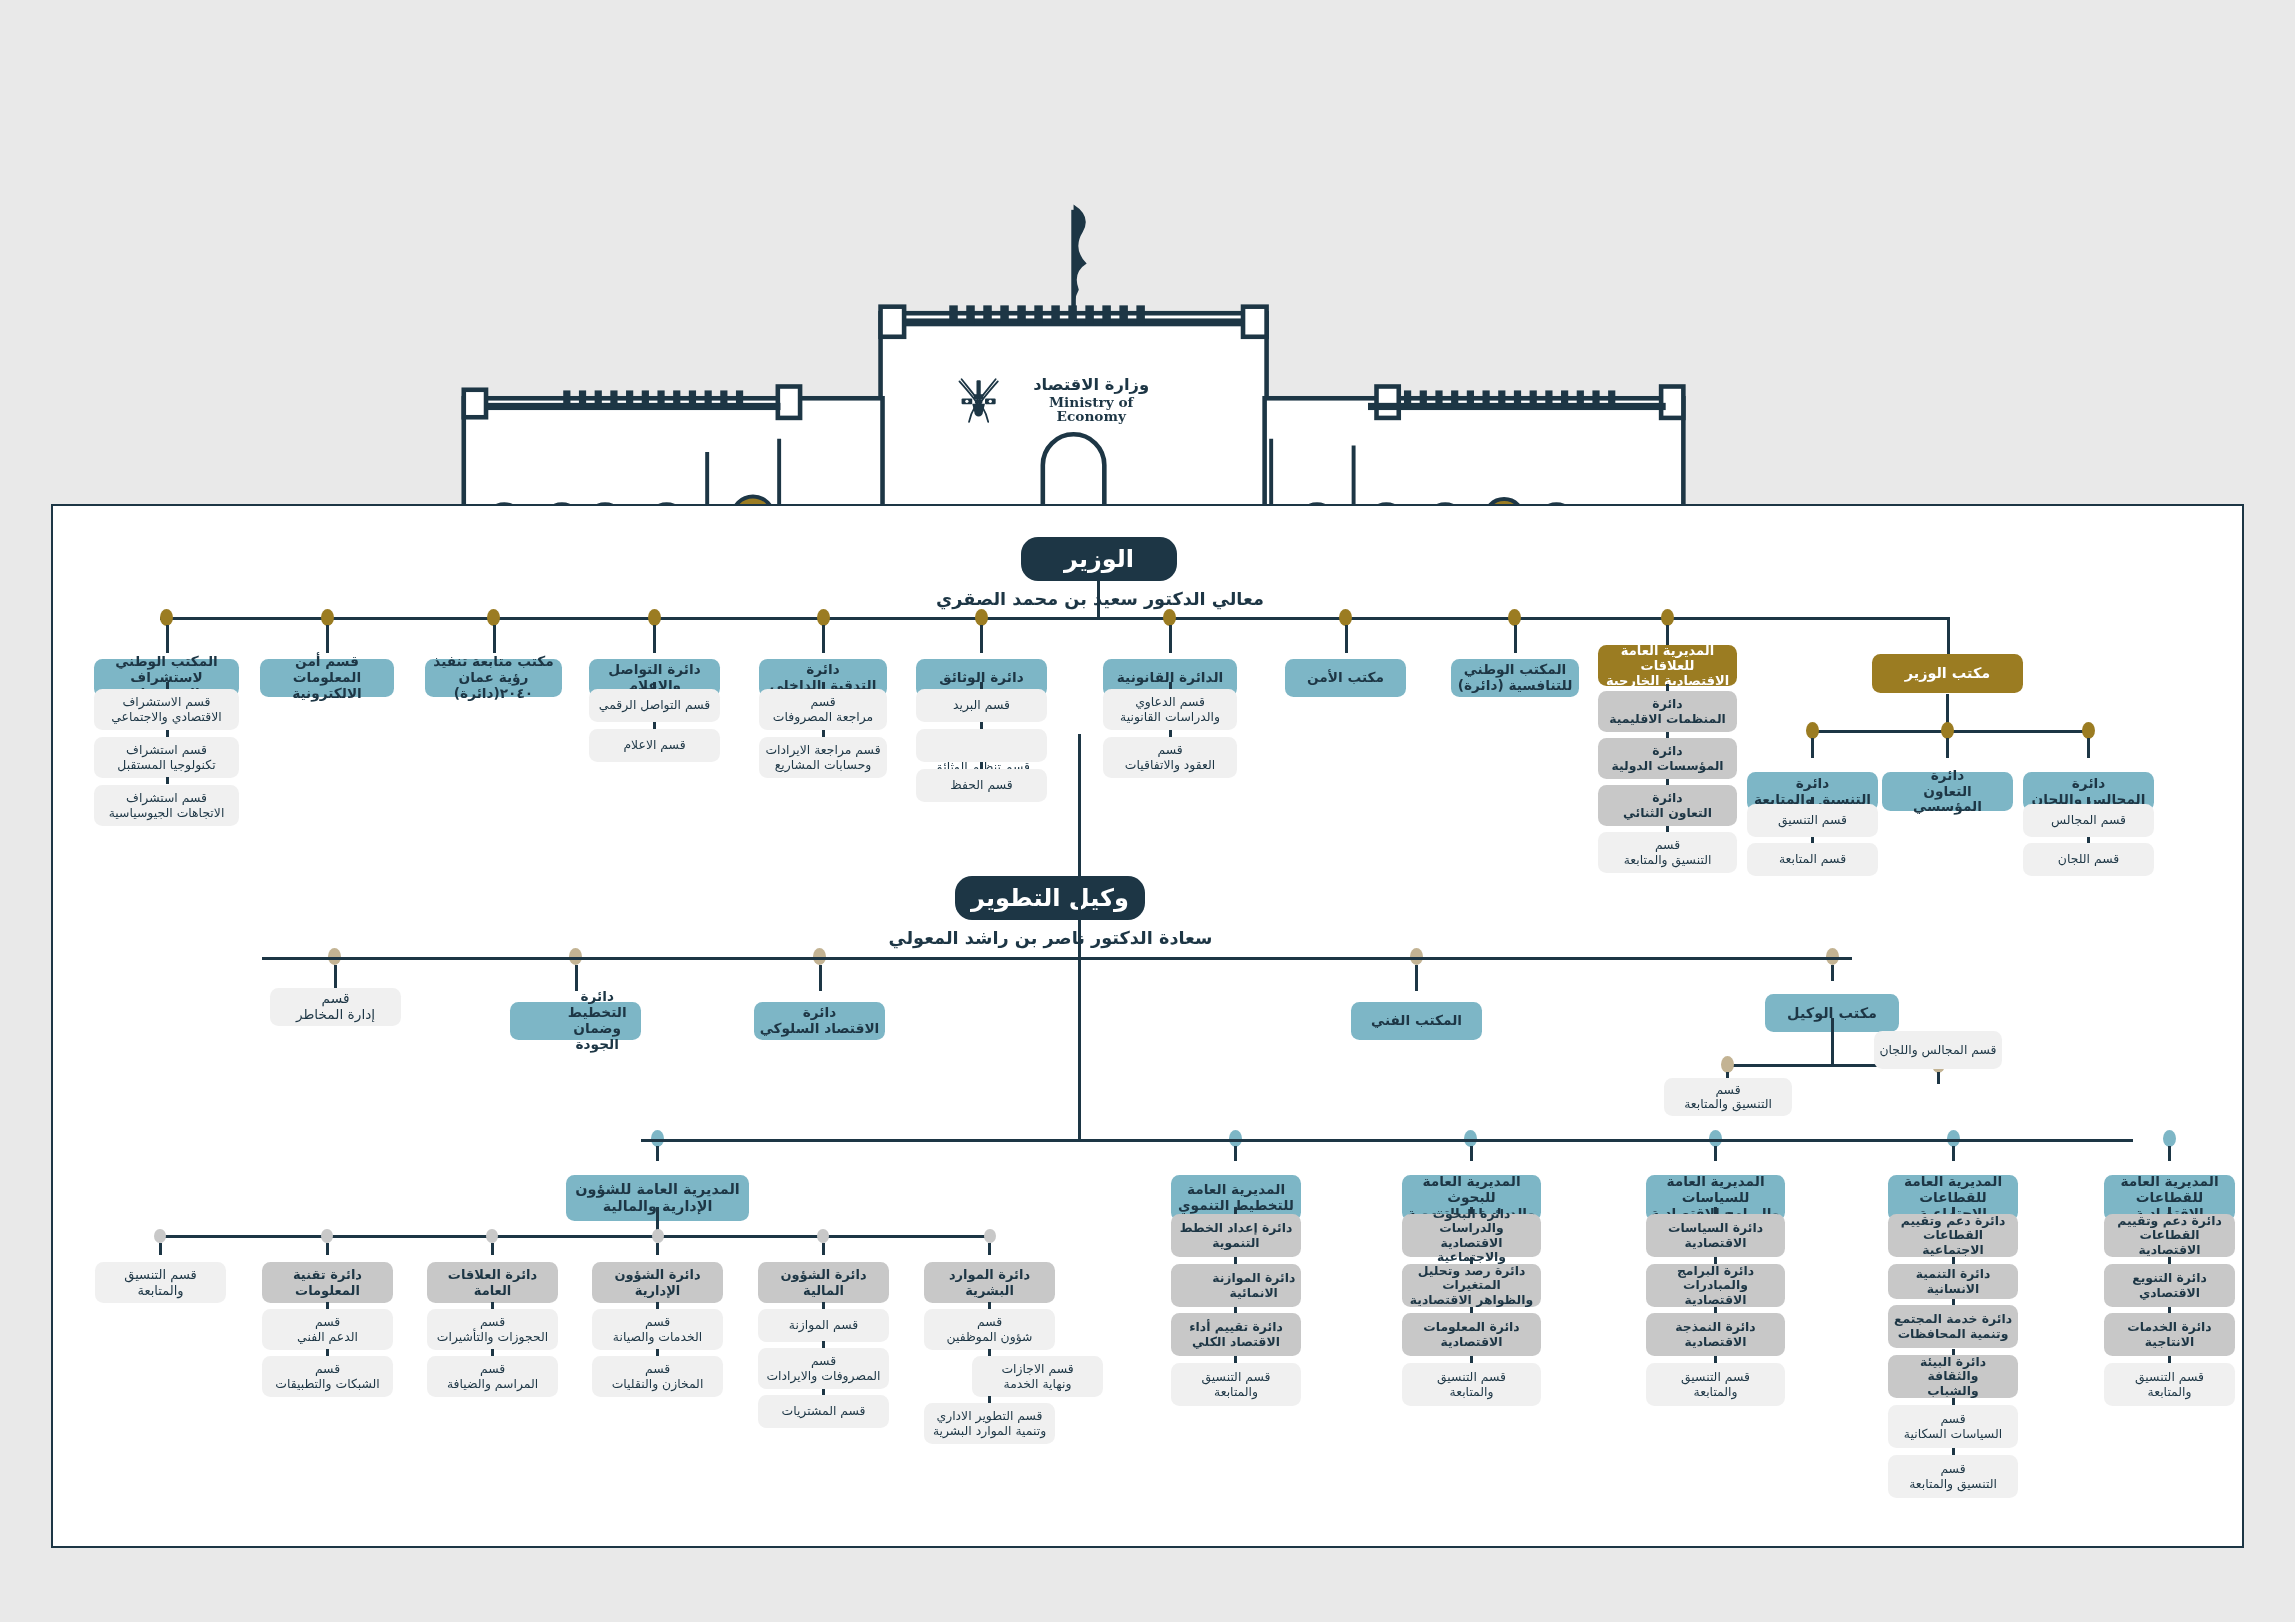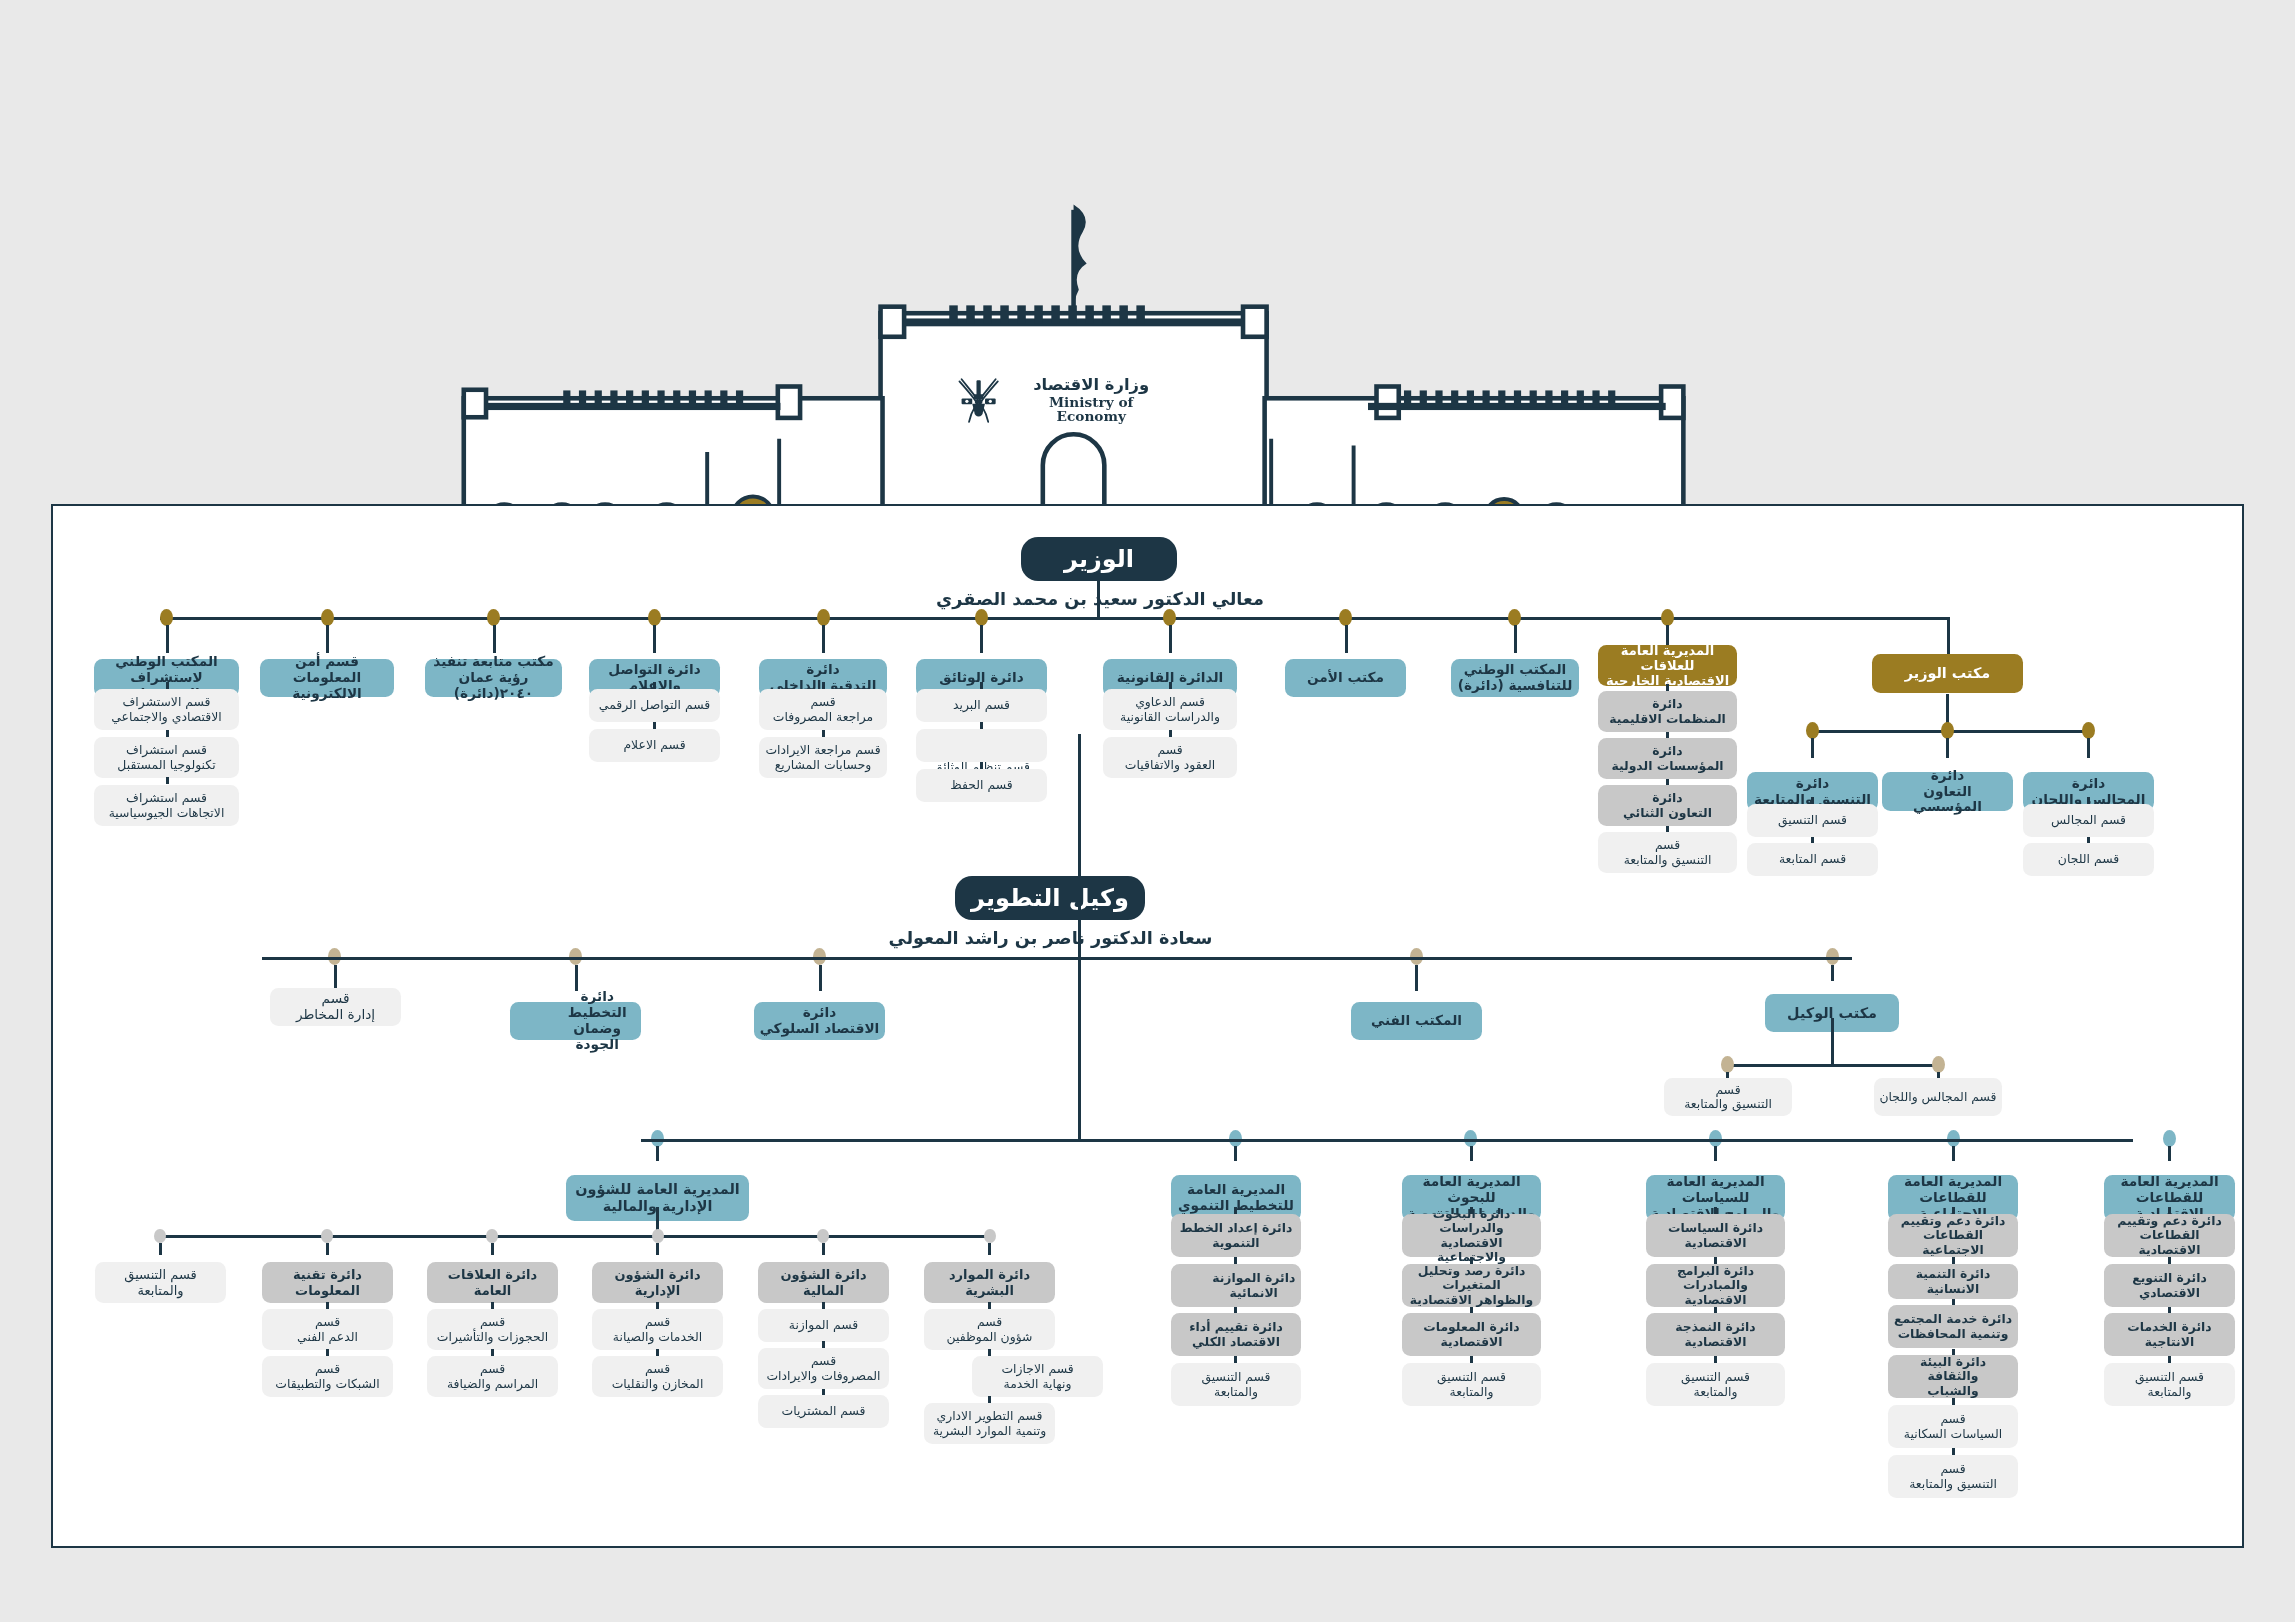--- a/index.html
+++ b/index.html
@@ -415,21 +415,21 @@
       <div class="ln vline" style="left:1831px;top:1018px;height:47px;"></div>
       <div class="ln hline" style="left:1728px;top:1064px;width:211px;"></div>
       <div class="dot tan" style="left:1721px;top:1056px;width:13px;height:17px;"></div>
       <div class="ln vline" style="left:1726px;top:1072px;height:11.8px;"></div>
       <div class="box light" style="left:1664px;top:1078px;width:128px;height:38px;font-size:12.4px;">
         <span style="white-space: pre-line;">قسم
 التنسيق والمتابعة</span>
       </div>
       <div class="dot tan" style="left:1932px;top:1056px;width:13px;height:17px;"></div>
       <div class="ln vline" style="left:1937px;top:1072px;height:11.8px;"></div>
-      <div class="box light" style="left:1874px;top:1078px;width:128px;height:38px;font-size:12.4px;">
+      <div class="box light" style="left:1874px;top:1031px;width:128px;height:38px;font-size:12.4px;">
         <span style="white-space: pre-line;">قسم المجالس واللجان</span>
       </div>
       <div class="dot teal" style="left:651px;top:1130px;width:13px;height:17px;"></div>
       <div class="ln vline" style="left:656px;top:1146px;height:15px;"></div>
       <div class="box teal" style="left:566px;top:1161px;width:183px;height:46px;font-size:14.4px;">
         <span style="white-space: pre-line;">المديرية العامة للشؤون
 الإدارية والمالية</span>
       </div>
       <div class="ln vline" style="left:656px;top:1207px;height:29.4px;"></div>
       <div class="ln hline" style="left:160px;top:1235px;width:829px;"></div>

